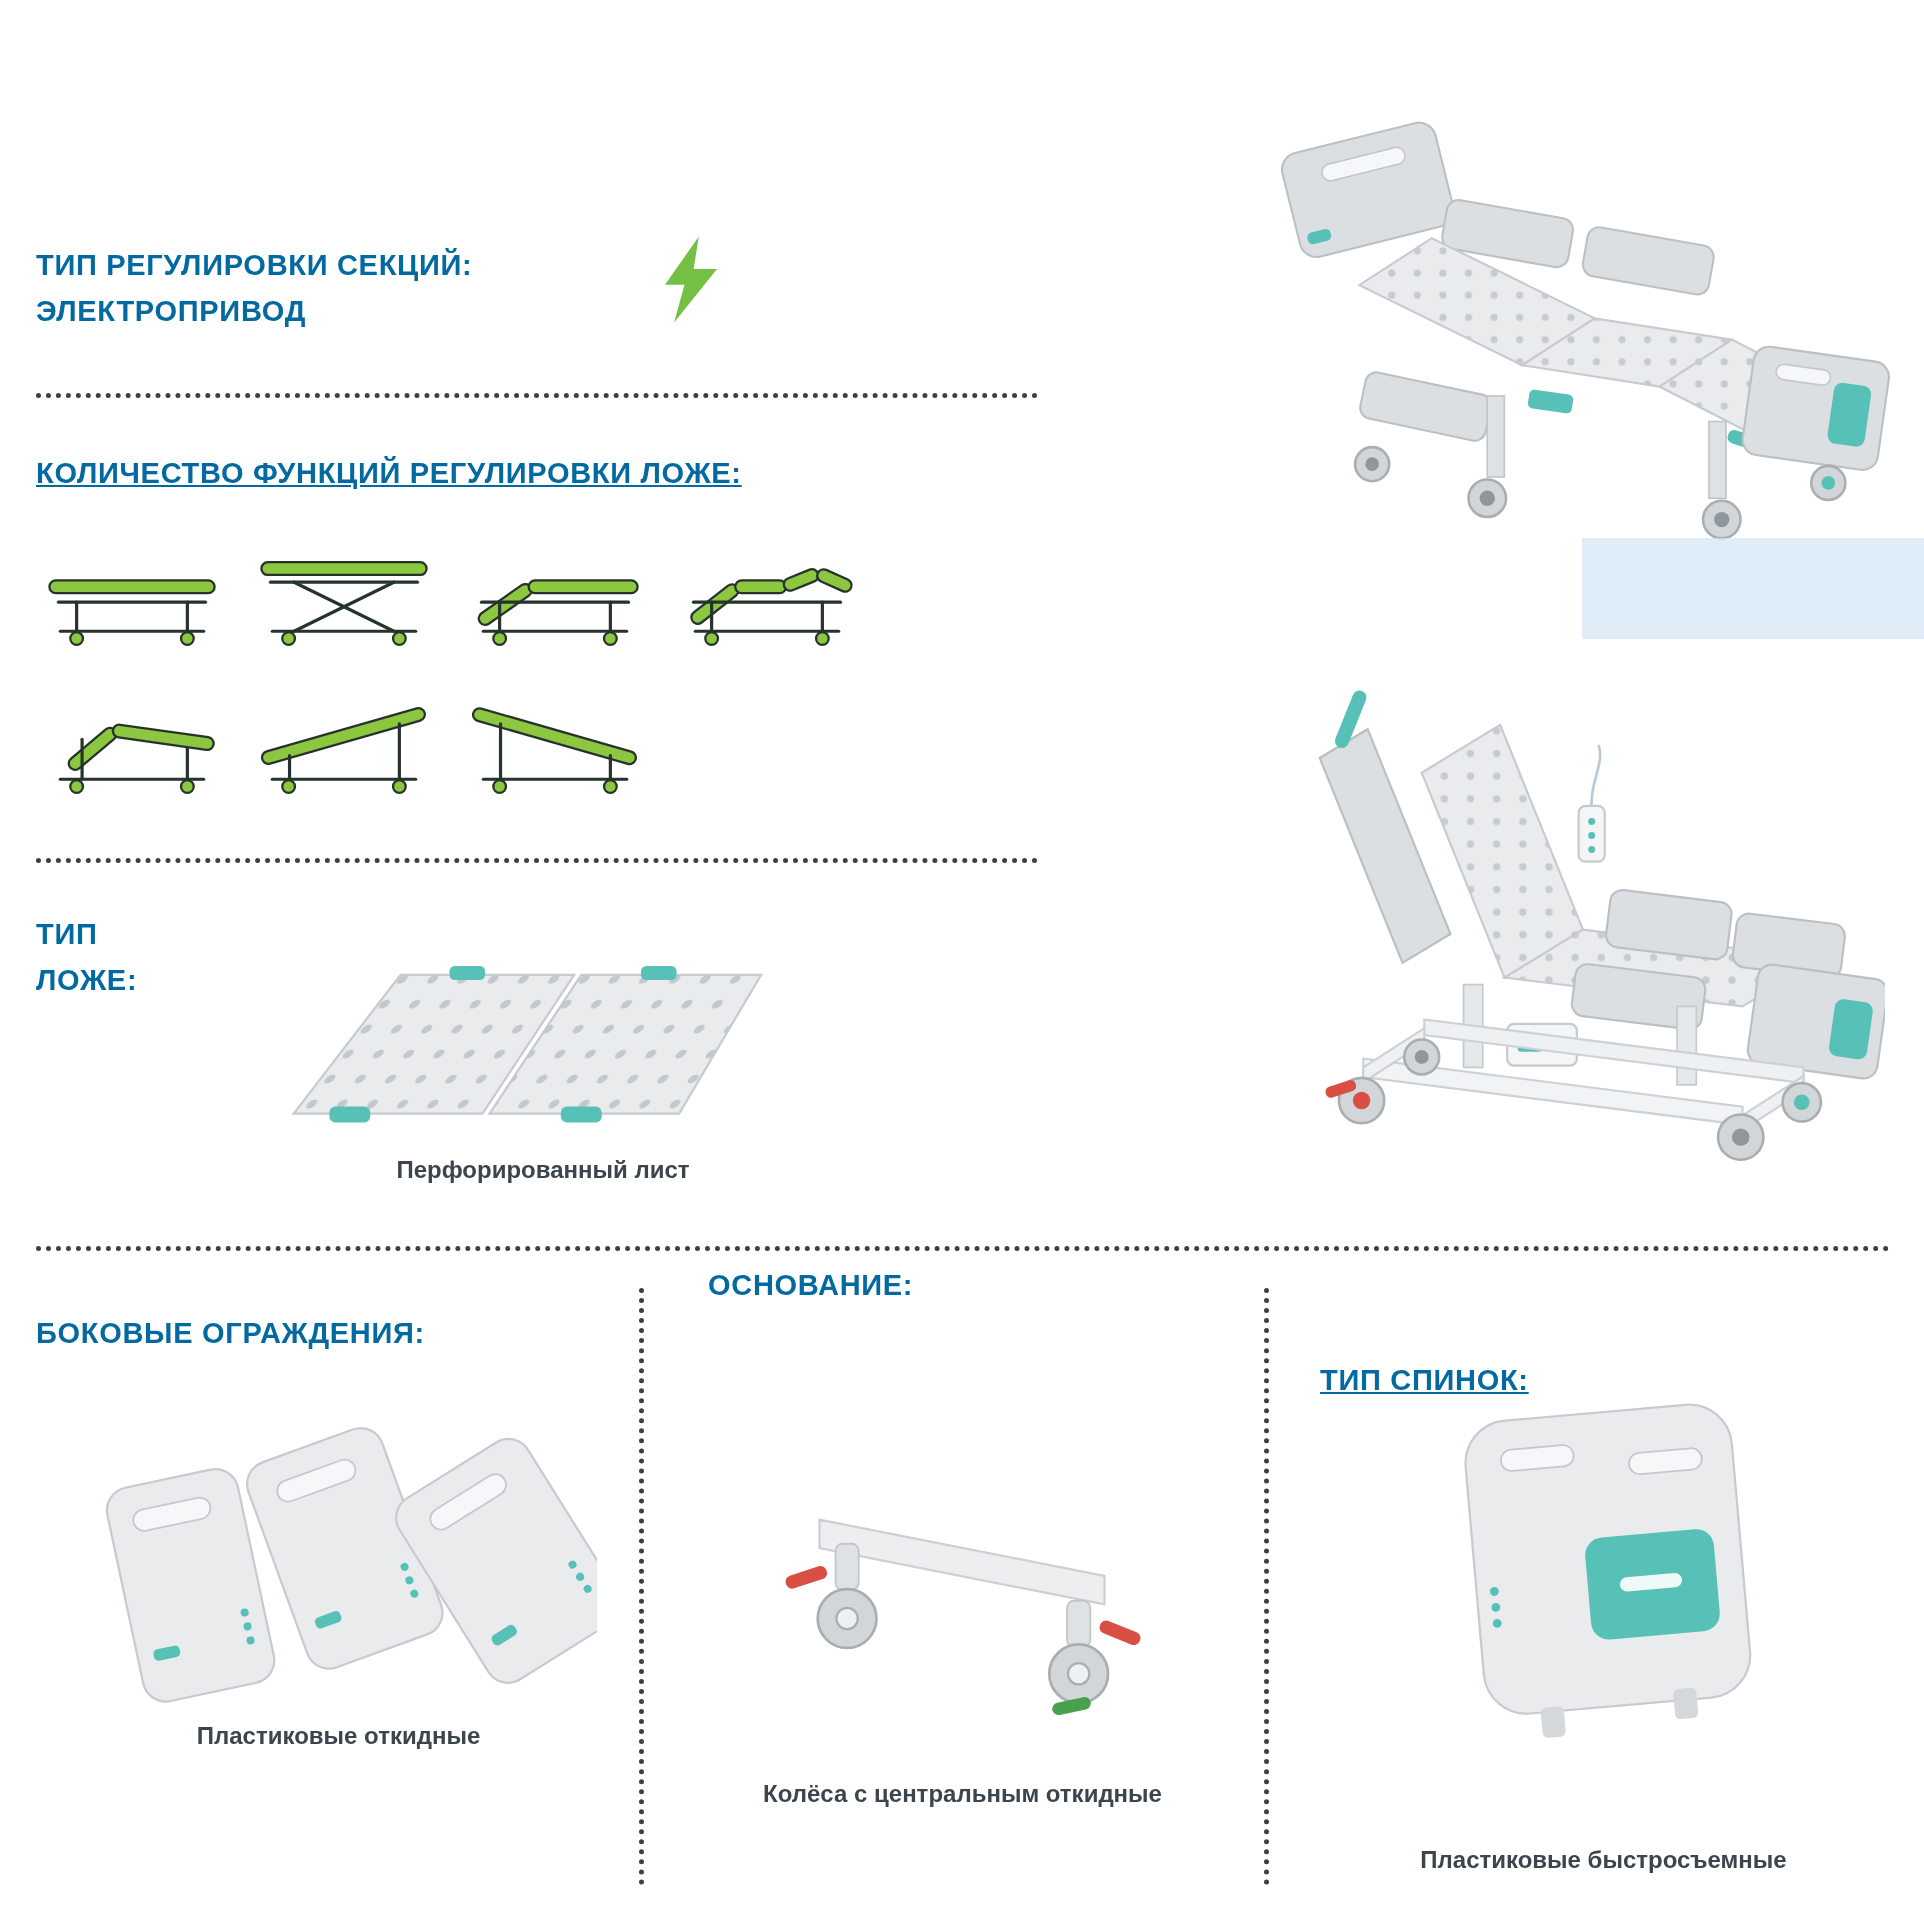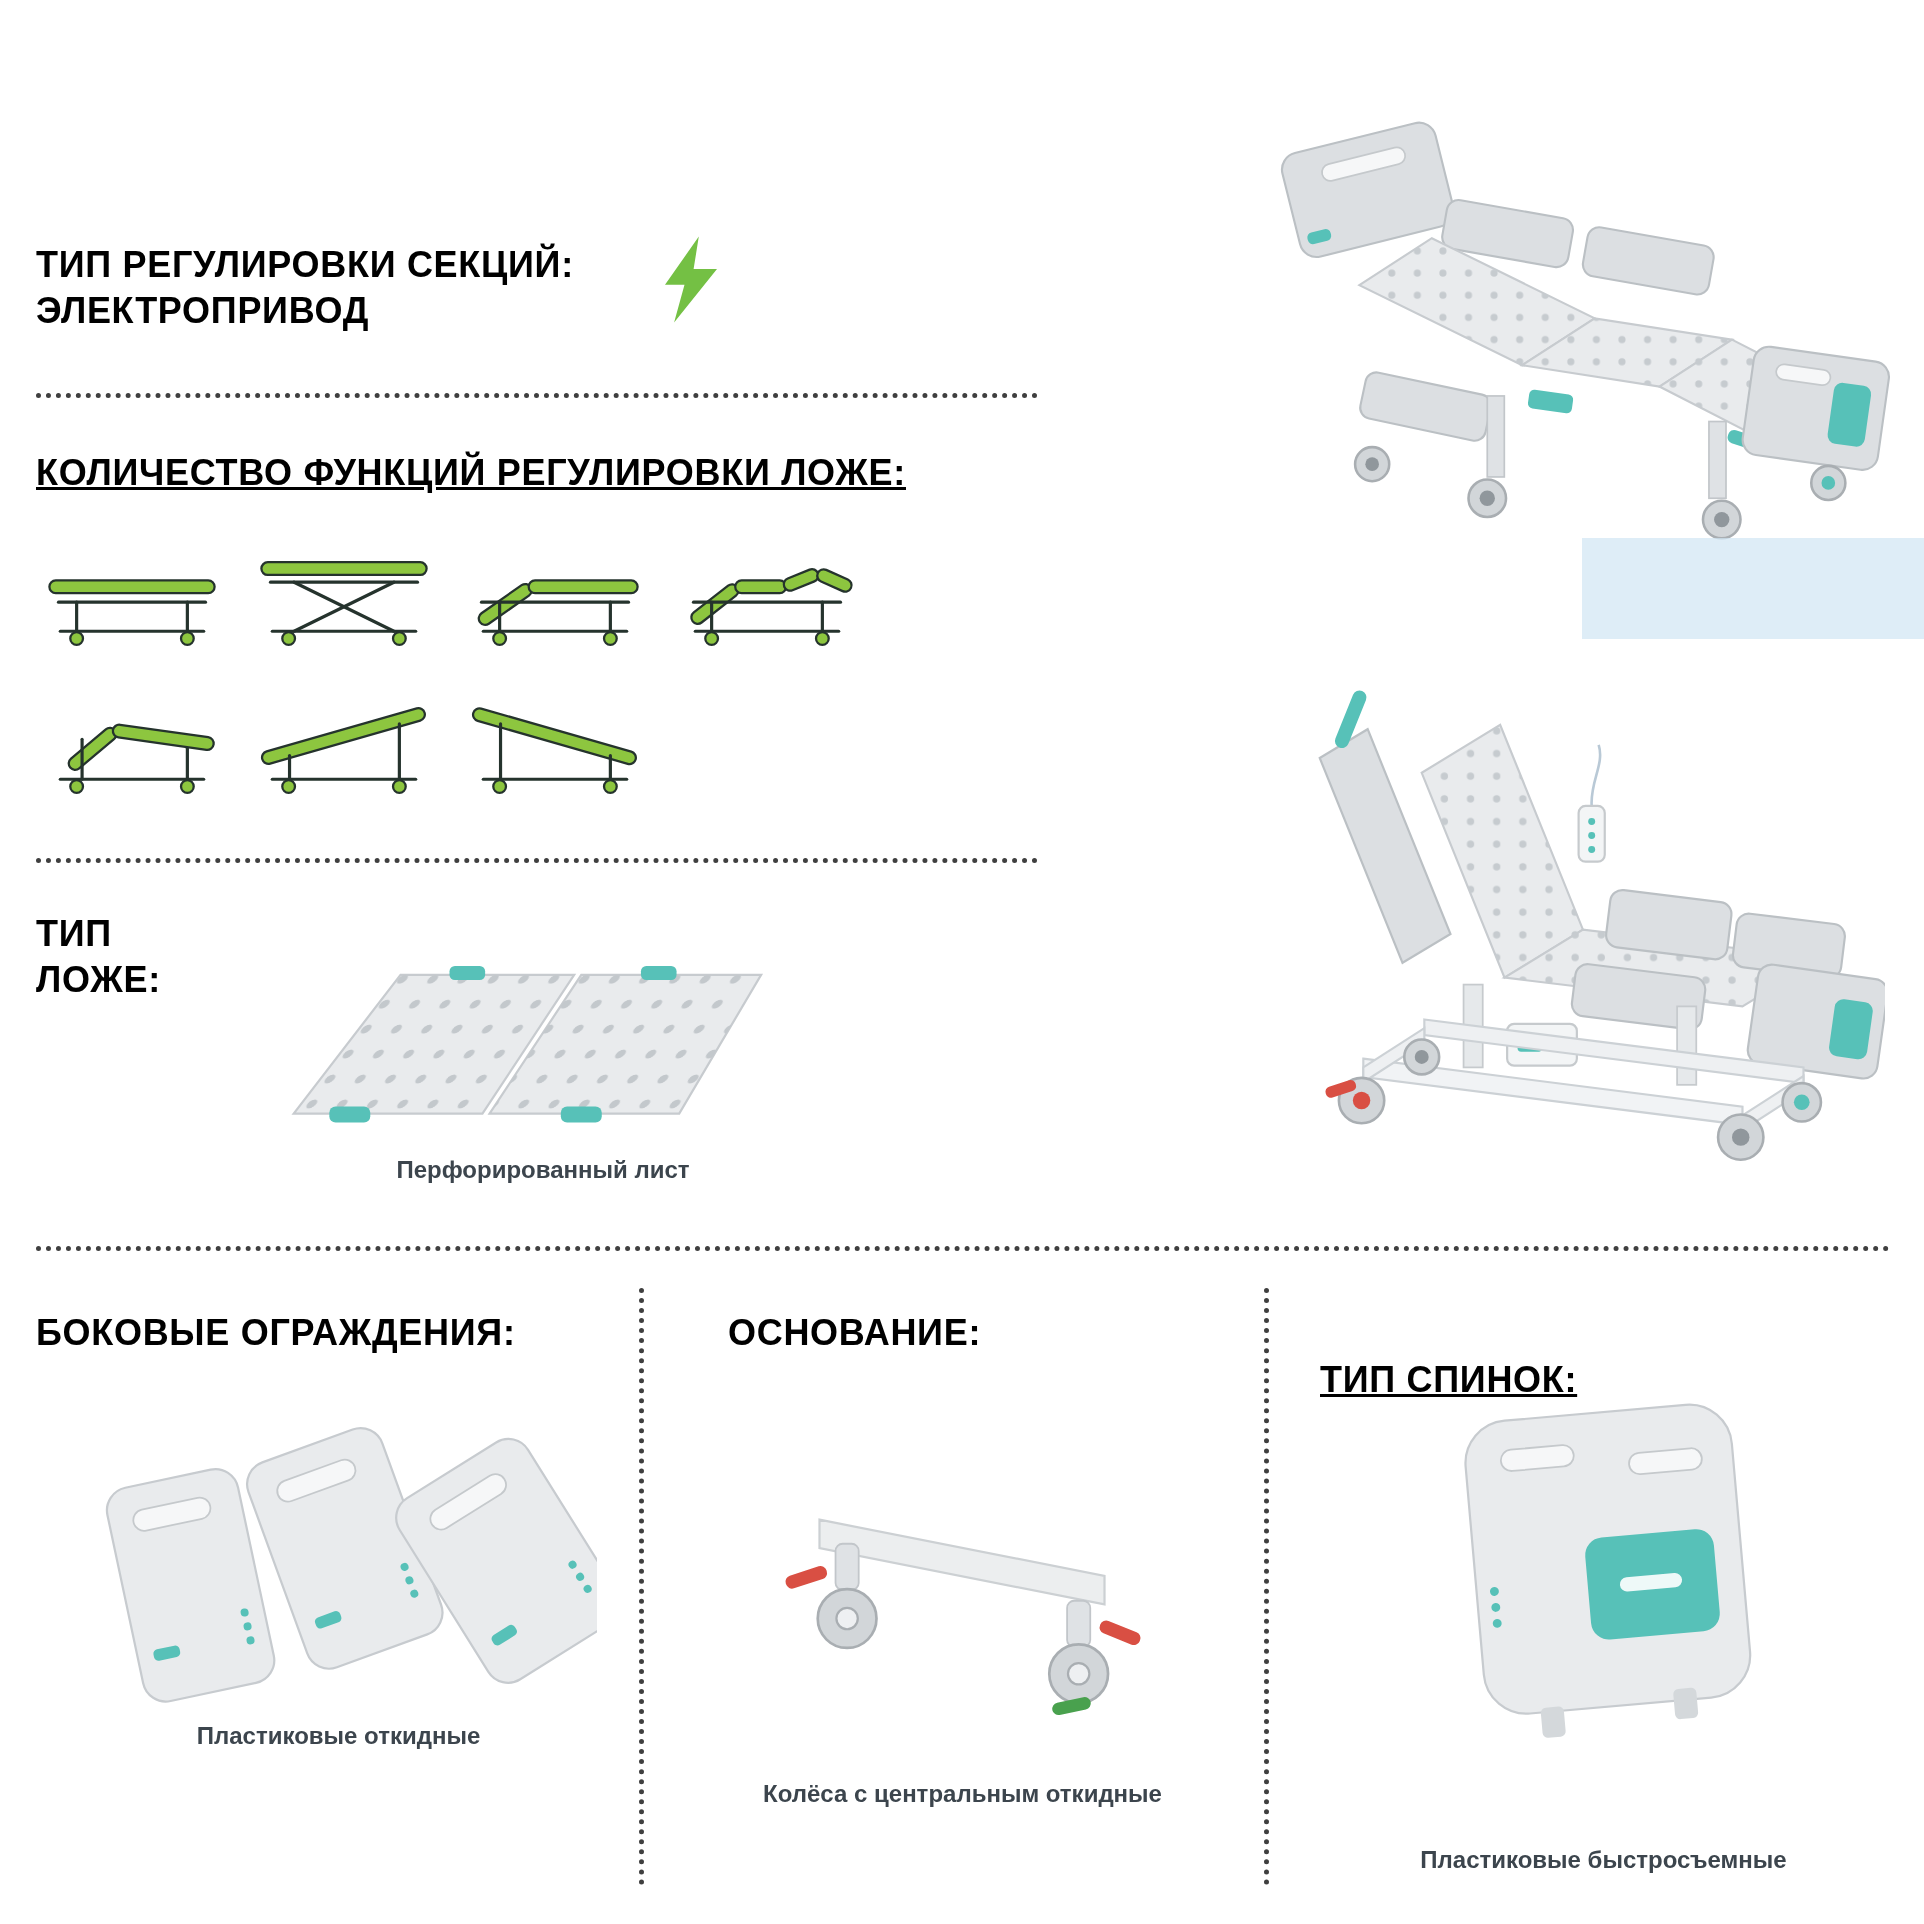--- a/index.html
+++ b/index.html
@@ -1,19 +1,19 @@
 <!DOCTYPE html>
 <html style="font-size:14.3px"><head>
 <meta charset="utf-8">
 <style>
   html,body{margin:0;padding:0;background:#ffffff;}
   body{width:1925px;height:1925px;position:relative;overflow:hidden;
        font-family:"Liberation Sans",sans-serif;}
   .abs{position:absolute;}
-  .hg{position:absolute;color:#000000;font-weight:bold;font-size:36px;
+  .hg{position:absolute;color:#0369a1;font-weight:bold;font-size:29px;
       line-height:46px;letter-spacing:0.7px;white-space:nowrap;}
   .cap{position:absolute;text-align:center;font-weight:bold;color:#3c454d;
        font-size:24px;line-height:37px;}
   .dotted-h{position:absolute;height:0;border-top:5.3px dotted #3f3f3f;}
   .dotted-v{position:absolute;width:0;border-left:5.3px dotted #3f3f3f;}
   .icon-grid{position:absolute;left:36px;top:535px;width:891px;
              display:flex;flex-direction:column;gap:30px;}
   .icon-row{display:flex;gap:19.6px;}
   .ic{width:192px;height:118px;}
   
@@ -267,21 +267,21 @@
       <circle cx="618" cy="630" r="10" class="hub"></circle>
   </g>
 </svg>
 
 <div class="dotted-h" style="left:36px;top:1246px;width:1854px;"></div>
 
 <div class="dotted-v" style="left:639px;top:1288px;height:597px;"></div>
 <div class="dotted-v" style="left:1264px;top:1288px;height:597px;"></div>
 
 <div class="hg" style="left:36px;top:1310px;text-align:center;">БОКОВЫЕ ОГРАЖДЕНИЯ:</div>
-<div class="hg" style="left:708px;top:1310px;margin-left:20px;">ОСНОВАНИЕ:</div>
+<div class="hg" style="left:708px;top:1262px;">ОСНОВАНИЕ:</div>
 <div class="hg" style="left:1320px;top:1357px;text-decoration:underline;">ТИП СПИНОК:</div>
 
 <svg class="abs" style="left:80px;top:1408px;" width="517" height="356" viewBox="0 0 580 400">
   <g transform="translate(25,95) rotate(-12)">
     <rect x="0" y="0" width="150" height="245" rx="26" class="p-light"></rect>
     <rect x="27" y="28" width="88" height="24" rx="12" class="slot"></rect>
     <rect x="18" y="185" width="30" height="13" rx="5" class="teal"></rect>
     <circle cx="128" cy="165" r="4.5" class="teal"></circle>
     <circle cx="128" cy="181" r="4.5" class="teal"></circle>
     <circle cx="128" cy="197" r="4.5" class="teal"></circle>

